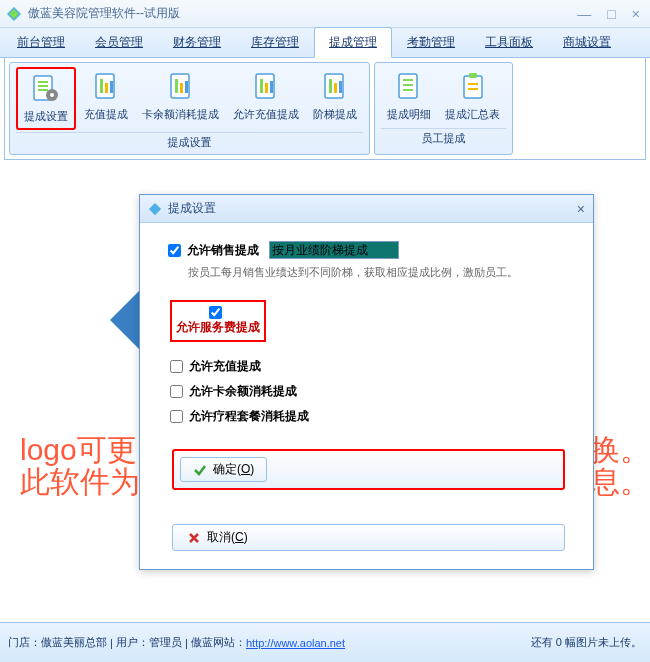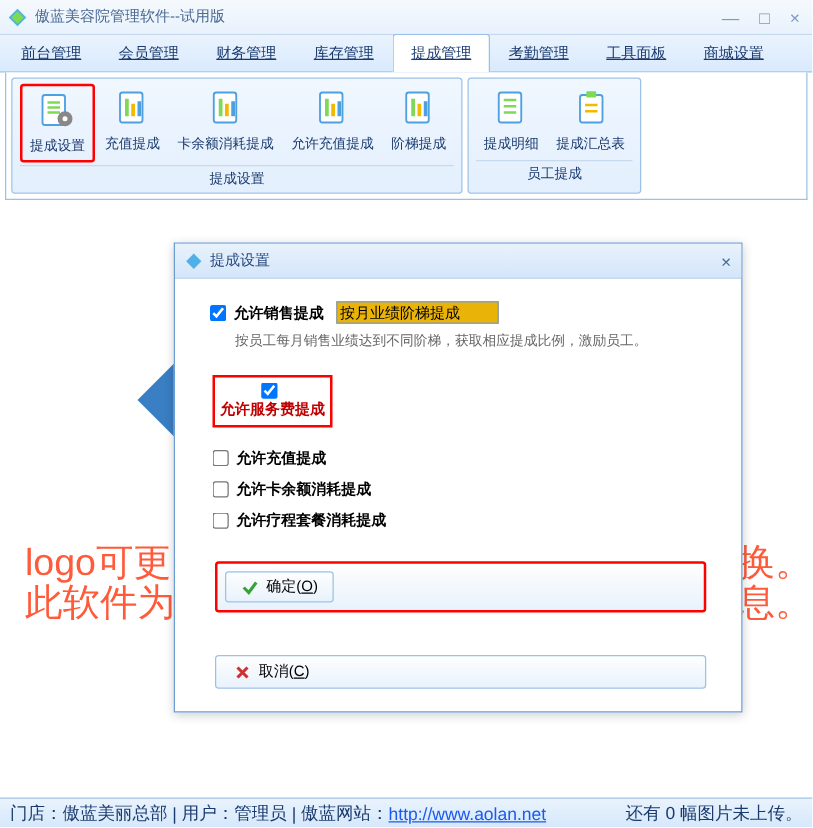--- a/index.html
+++ b/index.html
@@ -29,34 +29,34 @@
 .bg-text { position: absolute; left: 20px; font-size: 30px; color: #ff5a3a; font-family: SimSun; }
 
 .dialog { position: absolute; left: 139px; top: 34px; width: 455px; background: #fff; border: 1px solid #6a9cd4; box-shadow: 0 2px 8px rgba(0,0,0,0.2); }
 .dialog-title { height: 28px; background: linear-gradient(#e8f2fc,#d4e6fa); display: flex; align-items: center; padding: 0 8px; border-bottom: 1px solid #b0cdea; }
 .dialog-title .dlg-icon { width: 14px; height: 14px; margin-right: 6px; }
 .dialog-title .dlg-text { font-size: 12px; color: #2a4a7e; flex: 1; }
 .dialog-title .dlg-close { font-size: 14px; color: #4a6a94; cursor: pointer; }
 .dialog-body { padding: 18px 28px 18px 28px; }
 .row { display: flex; align-items: center; margin-bottom: 6px; font-size: 12px; }
 .row input[type=checkbox] { margin-right: 6px; }
-.row .combo { margin-left: 10px; border: 1px solid #7a9bc4; font-size: 12px; padding: 1px 2px; width: 130px; background: #eab308; }
+.row .combo { margin-left: 10px; border: 1px solid #7a9bc4; font-size: 12px; padding: 1px 2px; width: 130px; background: #0f766e; }
 .hint { font-size: 11px; color: #666; margin: 0 0 12px 20px; }
 .chk-line { display: flex; align-items: center; margin: 8px 0 8px 2px; font-size: 12px; }
 .chk-line input { margin-right: 6px; }
 .chk-line.red { border: 2px solid #ff0000; padding: 4px; display: inline-flex; flex-direction: column; }
 .chk-line b { font-weight: bold; }
 .chk-line.red b { color: #c00000; }
 .btn-row { display: flex; gap: 34px; margin-top: 24px; margin-left: 4px; flex-direction: column; }
 .dlg-btn { display: inline-flex; align-items: center; gap: 6px; padding: 4px 14px; border: 1px solid #9cc1e8; border-radius: 3px; background: linear-gradient(#fefefe,#e8f2fc); font-size: 12px; cursor: pointer; }
 .dlg-btn.ok-wrap { border: 2px solid #ff0000; padding: 6px; }
 .dlg-btn .ok-inner { display: inline-flex; align-items: center; gap: 6px; padding: 3px 12px; border: 1px solid #9cc1e8; border-radius: 3px; background: linear-gradient(#fefefe,#e8f2fc); }
 .u { text-decoration: underline; }
 
-.statusbar { position: absolute; bottom: 0; left: 0; right: 0; height: 24px; background: linear-gradient(#e9f3fd,#d5e8fb); display: flex; align-items: center; padding: 0 8px; font-size: 14px; color: #1a3a6e; border-top: 1px solid #9cc1e8; }
+.statusbar { position: absolute; bottom: 0; left: 0; right: 0; height: 40px; background: linear-gradient(#e9f3fd,#d5e8fb); display: flex; align-items: center; padding: 0 8px; font-size: 11px; color: #1a3a6e; border-top: 1px solid #9cc1e8; }
 .statusbar a { color: #1a5aee; }
 .statusbar .right { margin-left: auto; color: #1a3a6e; }
 </style>
 </head>
 <body>
 
 <div class="titlebar">
   <svg class="logo" viewBox="0 0 16 16">
       <polygon points="8,1 15,8 8,15 1,8" fill="#4fb0e8"></polygon>
       <polygon points="8,3 13,8 8,13 3,8" fill="#7ed957"></polygon>

